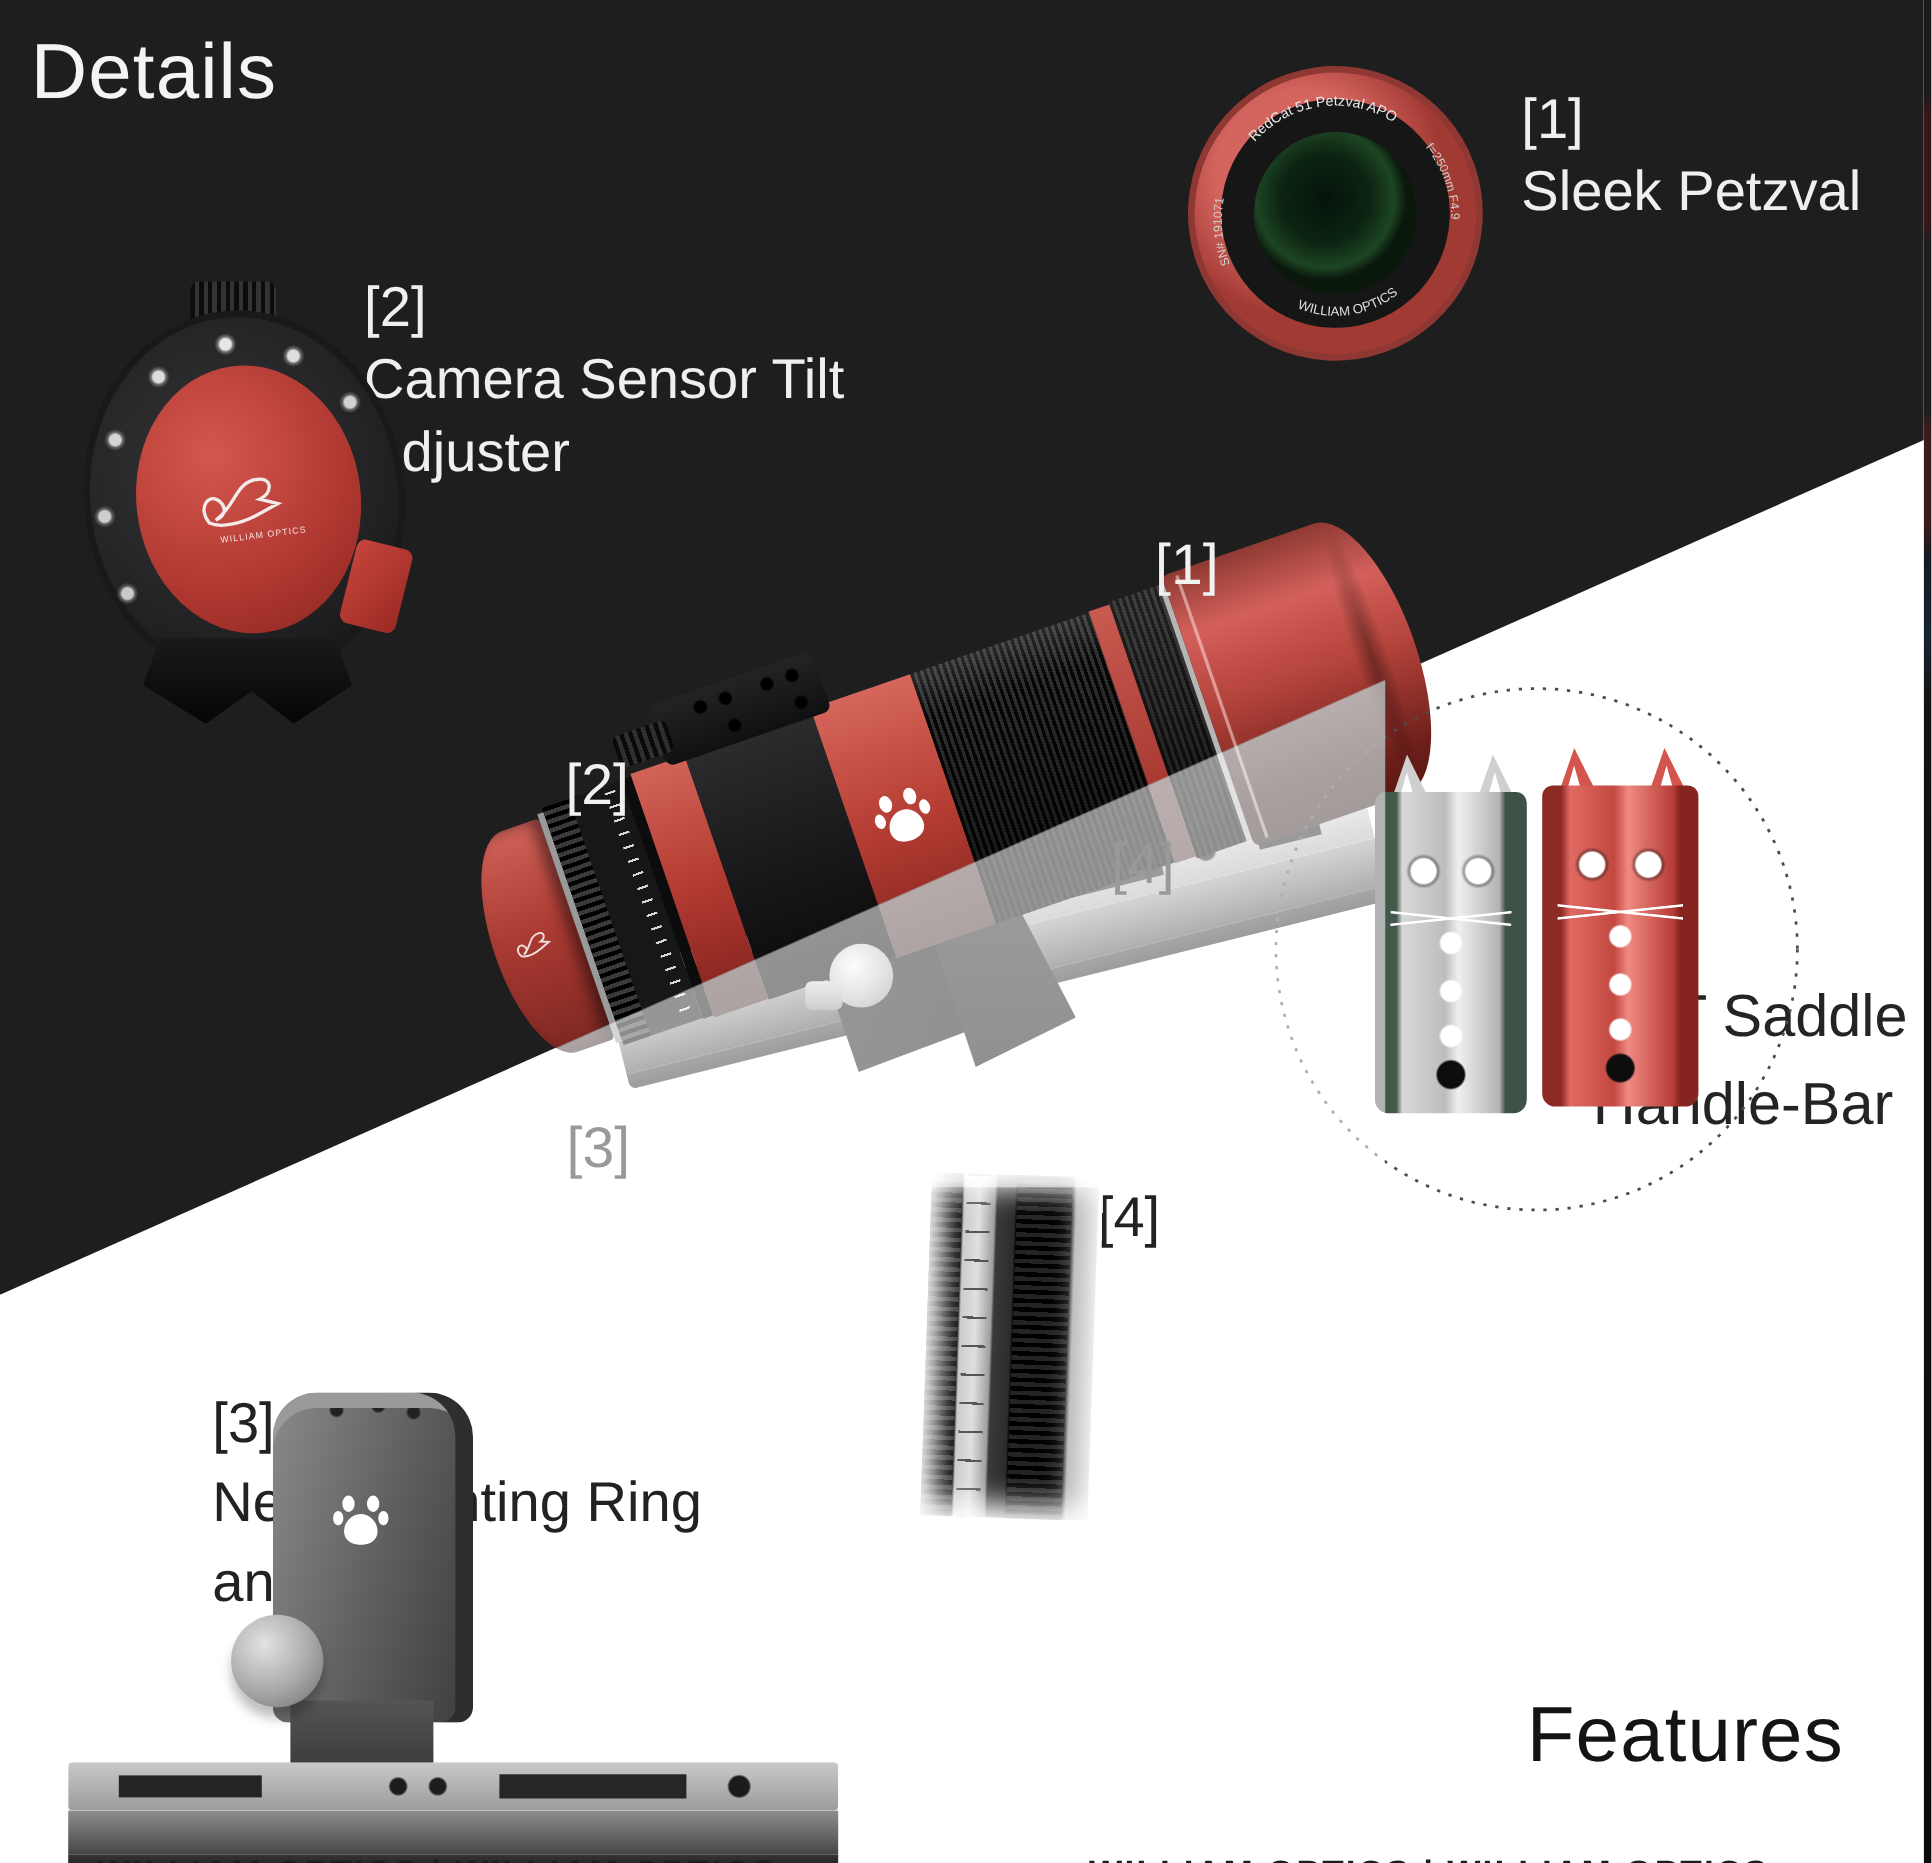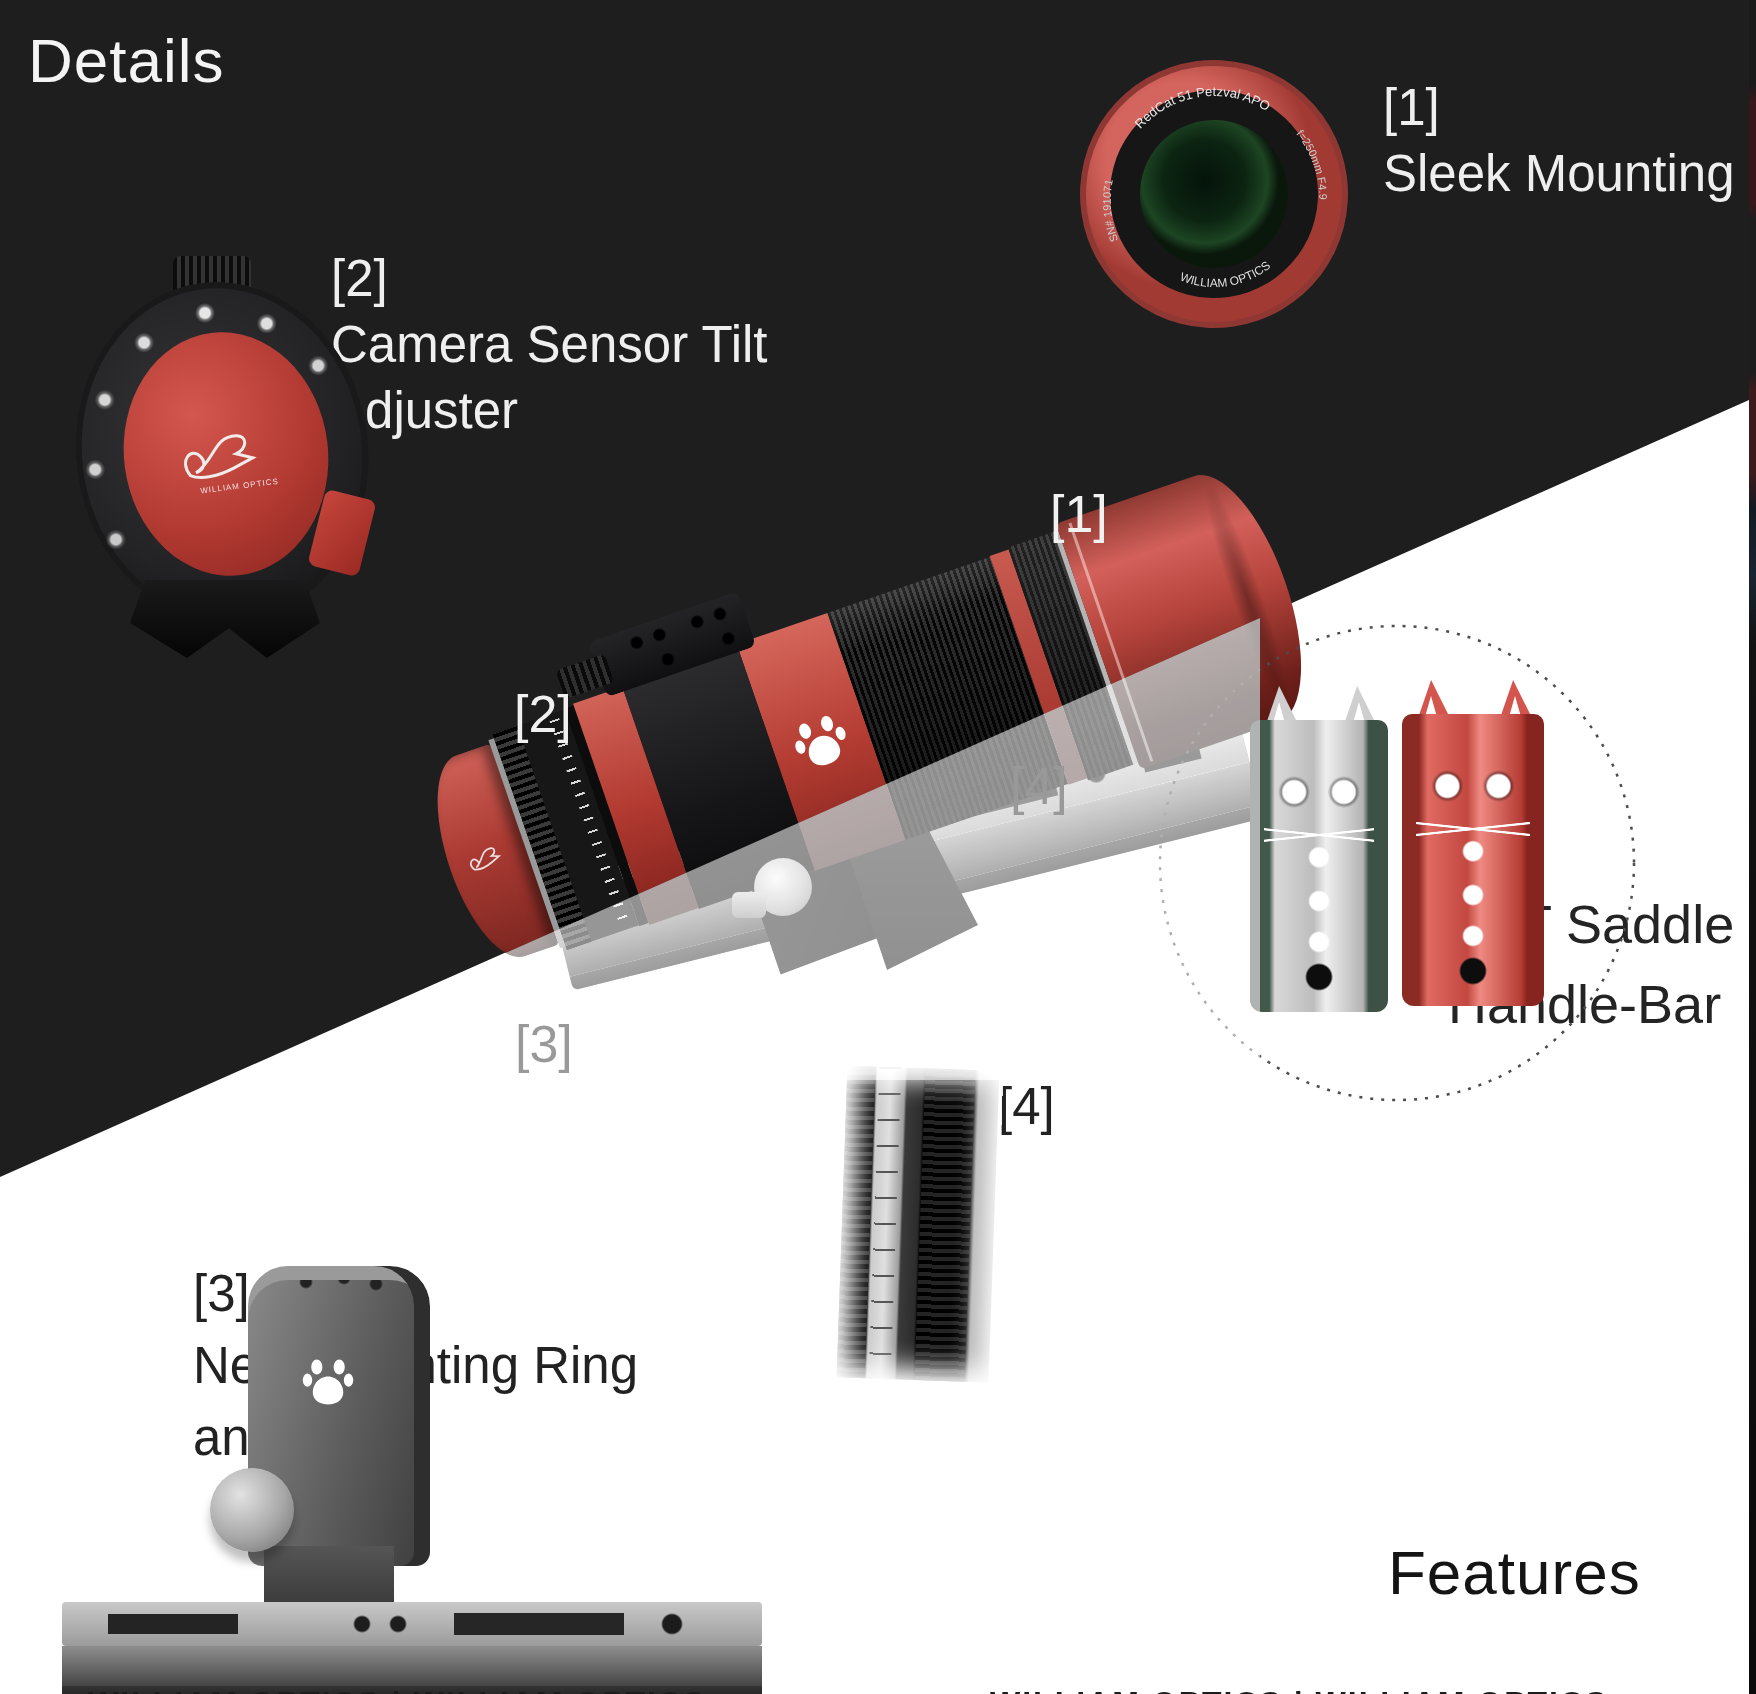--- a/index.html
+++ b/index.html
@@ -6,21 +6,21 @@
   .canvas{position:relative;width:1756px;height:1694px;overflow:hidden;background:#ffffff;
           font-family:"Liberation Sans",sans-serif;}
   
   .bg-black{position:absolute;left:0;top:0;width:1749px;height:1694px;background:#1e1e1f;
             clip-path:polygon(0 0,1749px 0,1749px 400px,0 1177px);}
   .edge-strip{position:absolute;right:0;top:0;width:7px;height:1694px;
        background:linear-gradient(to bottom,#1a1a1a 0%,#1a1a1a 5%,#38171a 6%,#38171a 12%,
        #1d1d1d 13%,#1d1d1d 22%,#3c1b1b 23%,#3c1b1b 28%,#141a22 30%,#182430 34%,#121212 38%,
        #0e0e0e 70%,#0b0b0b 100%);}
   
-  .title{position:absolute;font-size:62px;font-weight:300;letter-spacing:1px;line-height:1;}
+  .title{position:absolute;font-size:71px;font-weight:300;letter-spacing:1px;line-height:1;}
   .t-details{left:28px;top:30px;color:#f4f4f4;}
   .t-features{left:1388px;top:1542px;color:#141414;}
   .callout{position:absolute;font-size:51px;font-weight:300;line-height:66px;white-space:nowrap;}
   .callout.light{color:#efefef;}
   .callout.dark{color:#222222;}
   .ann{position:absolute;font-size:52px;font-weight:300;line-height:1;}
   .ann.light{color:#f1f1f1;} .ann.dark{color:#1c1c1c;}
   .cat-text{position:absolute;left:1448px;top:884px;font-size:54px;font-weight:300;
             line-height:80px;color:#242424;white-space:nowrap;}
   
@@ -259,21 +259,21 @@
         <textPath href="#arcLeft" startOffset="40%" text-anchor="middle">SN# 191071</textPath>
       </text>
       <text font-size="11" fill="#cfcfcf" font-family="Liberation Sans, sans-serif">
         <textPath href="#arcRight" startOffset="50%" text-anchor="middle">f=250mm F4.9</textPath>
       </text>
     </svg>
   </div>
 
   <div class="callout light" style="left:1383px;top:75px;">
     <div>[1]</div>
-    <div>Sleek Mounting</div>
+    <div>Sleek Petzval</div>
   </div>
 
   <div class="callout light" style="left:331px;top:246px;">
     <div>[2]</div>
     <div>Camera Sensor Tilt</div>
     <div>Adjuster</div>
   </div>
 
   <div class="callout dark" style="left:193px;top:1258px;line-height:72px;">
     <div>[3]</div>

